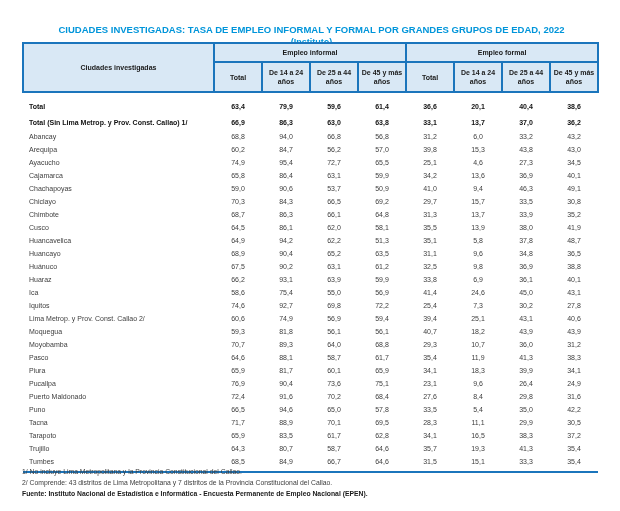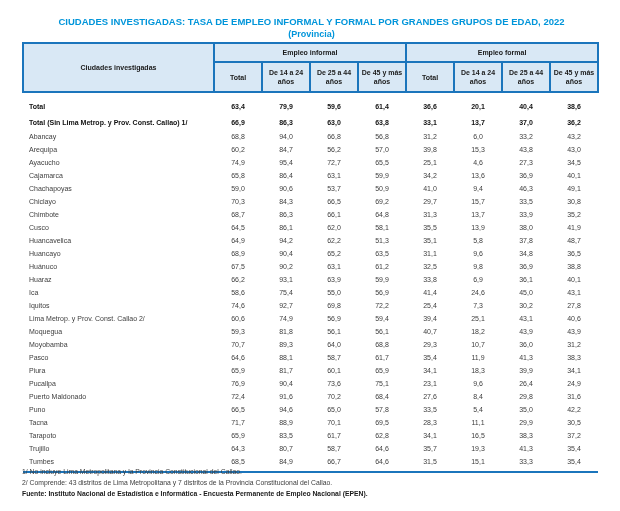--- a/index.html
+++ b/index.html
@@ -5,21 +5,21 @@
   html, body {
     margin: 0; padding: 0;
     width: 620px; height: 511px;
     background: #ffffff;
     font-family: "Liberation Sans", sans-serif;
     position: relative;
     overflow: hidden;
   }
   .title-block {
     position: absolute;
-    top: 16px; left: 0; right: 4px;
+    top: 24px; left: 0; right: 4px;
     text-align: center;
     margin-left: 7px;
   }
   .title {
     color: #0095da;
     font-weight: bold;
     font-size: 9.5px;
     line-height: 12px;
   }
   .subtitle {
@@ -81,21 +81,21 @@
   .footnotes .source {
     font-weight: bold;
     color: #1a1a1a;
   }
 </style>
 </head>
 <body>
 
 <div class="title-block">
   <div class="title">CIUDADES INVESTIGADAS: TASA DE EMPLEO INFORMAL Y FORMAL POR GRANDES GRUPOS DE EDAD, 2022</div>
-  <div class="subtitle">(Provincia)</div>
+  <div class="subtitle">(Instituto)</div>
 </div>
 
 <table class="data">
   <colgroup>
     <col class="c-label">
       <col class="c-num">
       <col class="c-num">
       <col class="c-num">
       <col class="c-num">
     <col class="c-num">

